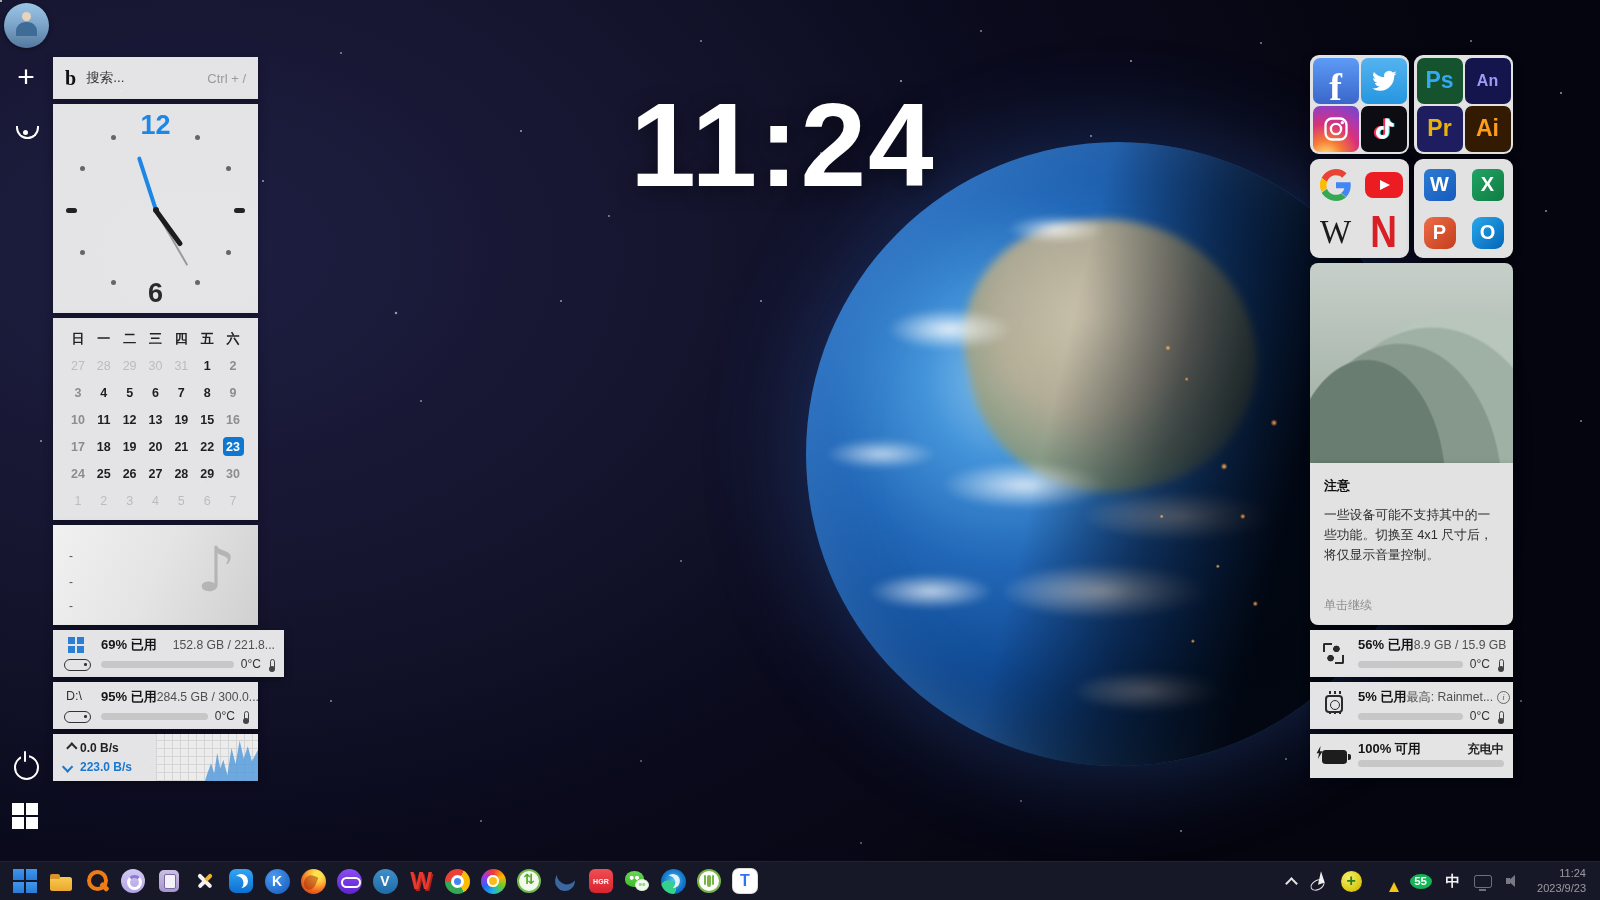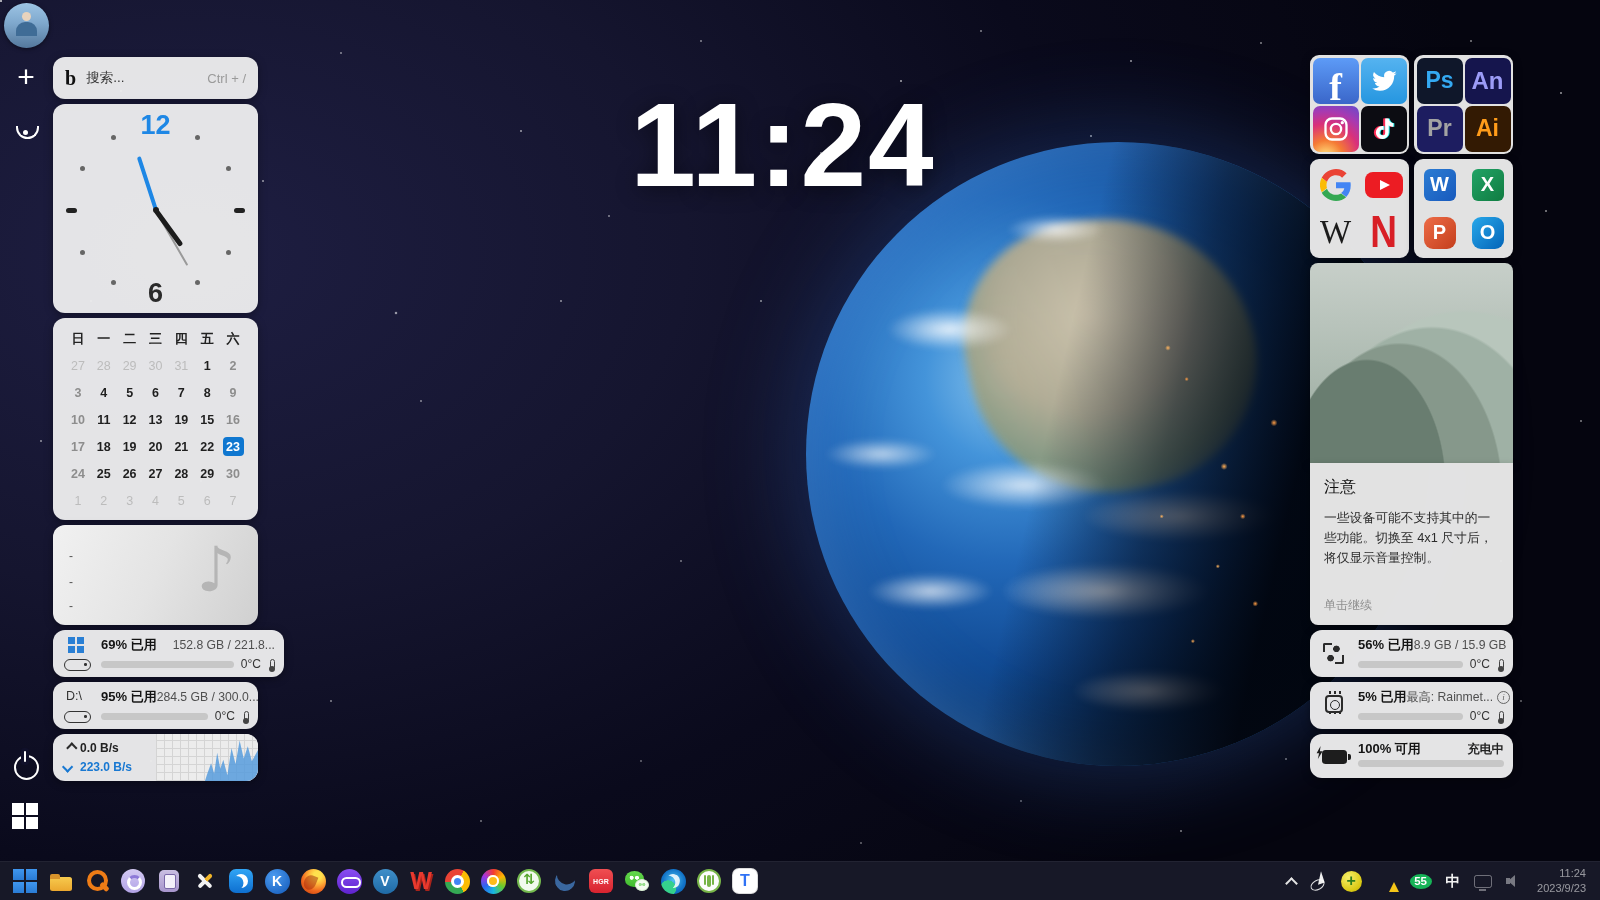--- a/index.html
+++ b/index.html
@@ -63,21 +63,21 @@
   .rail-eye{position:absolute;left:14px;top:119px;width:24px;height:24px}
   .rail-eye::before{content:"";position:absolute;left:2px;top:7px;width:19px;height:11px;border:2px solid #fff;border-top:none;border-radius:0 0 16px 16px}
   .rail-eye::after{content:"";position:absolute;left:9px;top:11px;width:5px;height:5px;background:#fff;border-radius:50%}
   .rail-power{position:absolute;left:13px;top:752px;width:26px;height:26px}
   .rail-power::before{content:"";position:absolute;left:1px;top:3px;width:21px;height:21px;border:2.6px solid #fff;border-radius:50%}
   .rail-power::after{content:"";position:absolute;left:10.6px;top:-1px;width:2.8px;height:11px;background:#fff;box-shadow:0 0 0 3px #10102a;border-radius:2px}
   .rail-flag{position:absolute;left:12px;top:803px;width:27px;height:27px;background-repeat:no-repeat;
     background-image:linear-gradient(#fff,#fff),linear-gradient(#fff,#fff),linear-gradient(#fff,#fff),linear-gradient(#fff,#fff);
     background-size:12px 12px;background-position:0 0,14px 0,0 14px,14px 14px}
   
-  .card{position:absolute;background:rgba(235,235,236,.97);border-radius:12px;box-shadow:0 2px 8px rgba(0,0,0,.35)}
+  .card{position:absolute;background:rgba(235,235,236,.97);border-radius:0;box-shadow:0 2px 8px rgba(0,0,0,.35)}
   
   .search{left:53px;top:57px;width:205px;height:42px;display:flex;align-items:center;padding:0 12px;gap:10px}
   .bing{font-family:"Liberation Serif",serif;font-weight:700;font-size:20px;color:#101010}
   .bing::before{content:"b"}
   .stext{font-size:13.5px;color:#333;flex:1}
   .skey{font-size:13px;color:#9a9a9a}
   
   .clockw{left:53px;top:104px;width:205px;height:209px}
   .cl-num{position:absolute;width:100%;text-align:center;font-weight:700}
   .cl-12{top:6px;color:#1e87e5;font-size:27px}
@@ -151,23 +151,23 @@
     box-shadow:0 2px 8px rgba(0,0,0,.35);display:flex;flex-wrap:wrap;gap:2px;padding:2.5px;align-content:flex-start}
   .tile{width:46px;height:46px;border-radius:7px;display:flex;align-items:center;justify-content:center;position:relative;overflow:hidden}
   .tile svg{width:28px;height:28px}
   .tlabel{position:relative;z-index:1;font-weight:700}
   .tile-facebook{background:linear-gradient(180deg,#5d9bf7,#3a66c9)}
   .tile-facebook .tlabel{color:#fff;font-size:38px;font-family:"Liberation Serif",serif;margin-top:12px}
   .tile-twitter{background:linear-gradient(180deg,#55b3f0,#2596e0)}
   .tile-instagram{background:radial-gradient(circle at 28% 112%, #ffd776 6%, #f57b34 28%, #d9317a 55%, #a63ab2 76%, #7048c8 96%)}
   .tile-tiktok{background:#0c0c12}
   .tile-tiktok svg{filter:drop-shadow(1.2px 0 #25f4ee) drop-shadow(-1.2px 0 #fe2c55)}
-  .tile-photoshop{background:#0f172a}.tile-photoshop .tlabel{color:#34a9f2;font-size:23px}
-  .tile-animate{background:#15154d}.tile-animate .tlabel{color:#9c9cf7;font-size:24px}
-  .tile-premiere{background:#1d1d60}.tile-premiere .tlabel{color:#a3a3a3;font-size:23px}
+  .tile-photoshop{background:#14532d}.tile-photoshop .tlabel{color:#34a9f2;font-size:23px}
+  .tile-animate{background:#15154d}.tile-animate .tlabel{color:#9c9cf7;font-size:16px}
+  .tile-premiere{background:#1d1d60}.tile-premiere .tlabel{color:#eab308;font-size:23px}
   .tile-illustrator{background:#331a03}.tile-illustrator .tlabel{color:#ff9c1a;font-size:23px}
   .tile-google svg{width:32px;height:32px}
   .tile-youtube::before{content:"";position:absolute;left:4px;top:10px;width:38px;height:26px;border-radius:8px;background:#ec1c23}
   .tile-youtube::after{content:"";position:absolute;left:19px;top:18px;border-left:10px solid #fff;border-top:5.5px solid transparent;border-bottom:5.5px solid transparent}
   .tile-wikipedia .tlabel{font-family:"Liberation Serif",serif;font-size:33px;font-weight:500;color:#1b1b1b}
   .tile-netflix .tlabel{color:#d81f26;font-size:37px;font-weight:800;transform:scaleY(1.18)}
   .tile-word::before,.tile-excel::before,.tile-powerpoint::before,.tile-outlook::before{content:"";position:absolute;left:7px;top:7px;width:32px;height:32px;border-radius:6px}
   .tile-word::before{background:linear-gradient(135deg,#2b7cd3,#185abd)}
   .tile-excel::before{background:linear-gradient(135deg,#21a366,#107c41)}
   .tile-powerpoint::before{background:linear-gradient(135deg,#ed6c47,#c43e1c);border-radius:9px}
@@ -176,21 +176,21 @@
   
   .previewcard{position:absolute;left:1310px;top:263px;width:203px;height:200px;border-radius:8px 8px 0 0;
     box-shadow:0 2px 8px rgba(0,0,0,.35);background:
     radial-gradient(130px 210px at 28% 112%, #697d70 0 60%, transparent 61%),
     radial-gradient(170px 250px at 44% 116%, #86988b 0 60%, transparent 61%),
     radial-gradient(210px 290px at 60% 120%, #9fb1a5 0 60%, transparent 61%),
     radial-gradient(250px 330px at 76% 124%, #b8c6bc 0 60%, transparent 61%),
     linear-gradient(180deg,#c7cfc9 0%,#aab8ae 60%,#93a598 100%)}
   .noticecard{position:absolute;left:1310px;top:463px;width:203px;height:162px;border-radius:0 0 8px 8px;
     background:rgba(233,233,233,.97);box-shadow:0 4px 8px rgba(0,0,0,.35);padding:14px 14px}
-  .n-title{font-size:16px;font-weight:400;color:#111}
+  .n-title{font-size:13px;font-weight:700;color:#111}
   .n-body{font-size:12.8px;color:#2c2c2c;line-height:1.55;margin-top:10px}
   .n-action{position:absolute;left:14px;bottom:11px;font-size:12px;color:#8e8e8e}
   
   .taskbar{position:absolute;left:0;top:861px;width:1600px;height:39px;background:rgba(24,25,40,.97);
     border-top:1px solid rgba(255,255,255,.05);display:flex;align-items:center}
   .tb-left{display:flex;align-items:center;gap:10px;padding-left:12px}
   .tbi{width:26px;height:26px;position:relative;display:flex;align-items:center;justify-content:center;flex:0 0 auto}
   .tglyph{position:relative;z-index:1;font-weight:700;color:#fff}
   .tbi-windows-start{background-repeat:no-repeat;
     background-image:linear-gradient(#3f96ee,#2a7bd4),linear-gradient(#3f96ee,#2a7bd4),linear-gradient(#3f96ee,#2a7bd4),linear-gradient(#3f96ee,#2a7bd4);

